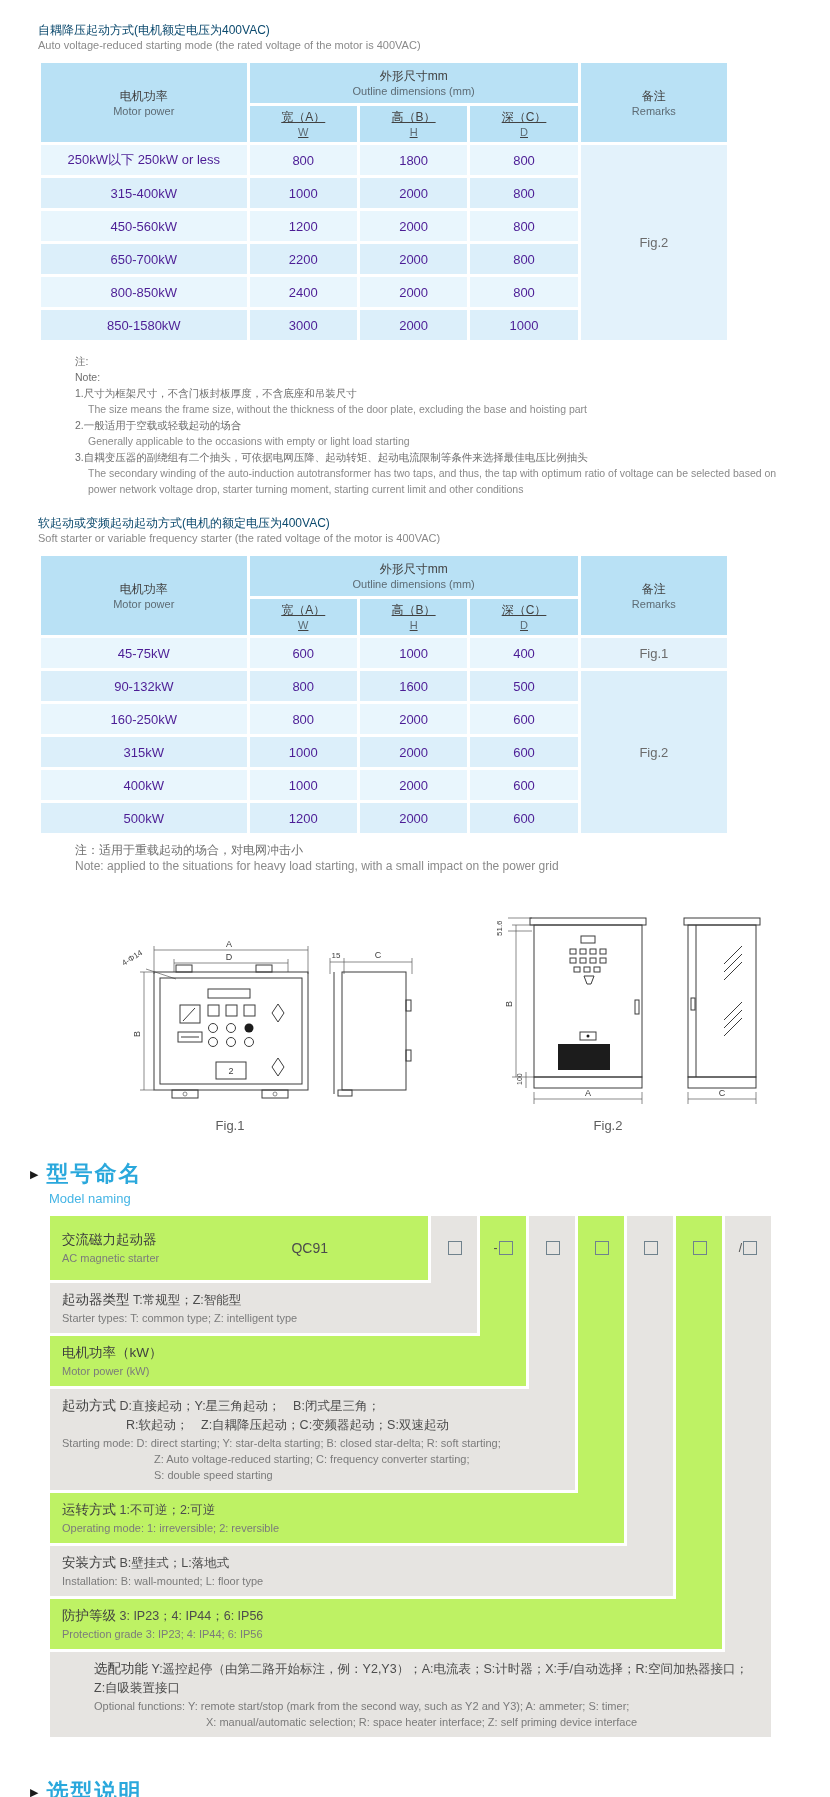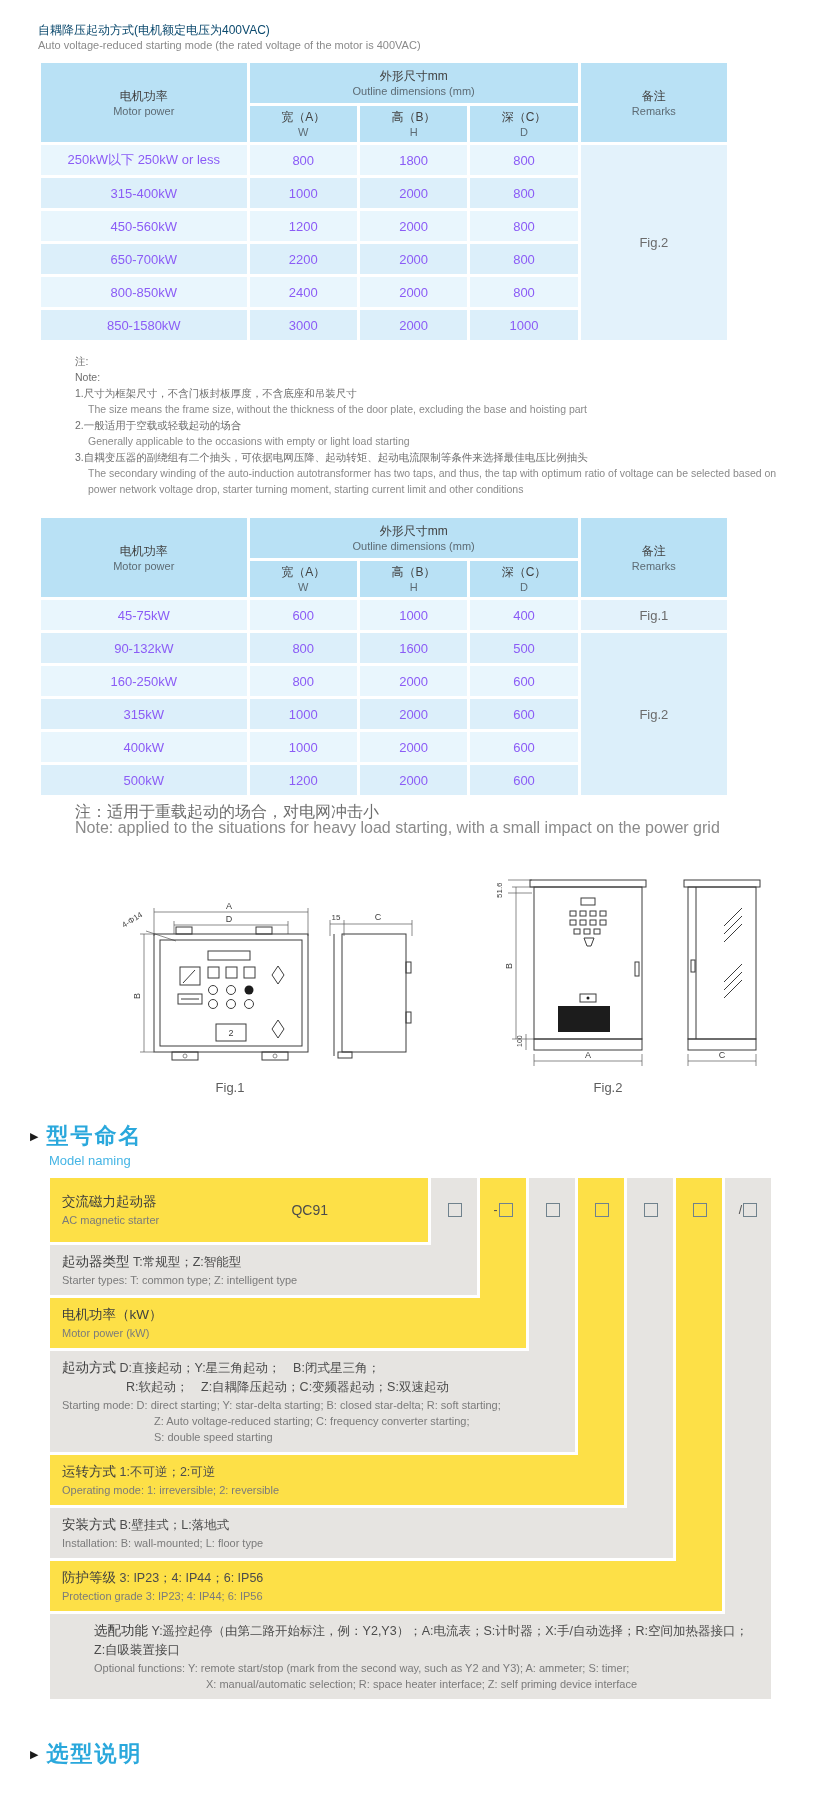--- a/index.html
+++ b/index.html
@@ -17,32 +17,32 @@
 
   
   table.dim{border-collapse:separate;border-spacing:3px;width:692px;table-layout:fixed;}
   table.dim col.c-power{width:201px;}
   table.dim col.c-dim{width:105px;}
   table.dim col.c-rem{width:143px;}
   table.dim th{background:#b9e1f5;font-weight:normal;color:#424242;vertical-align:middle;}
   table.dim th .cn{font-size:12px;line-height:16px;}
   table.dim th .en{font-size:11px;color:#5d6b74;line-height:14px;}
   table.dim th.group{padding:5px 2px;}
-  table.dim th.sub{padding:3px 2px;}
+  table.dim th.sub{padding:3px 2px;text-decoration:underline;}
   table.dim th.span2{padding:4px 2px;}
-  table.dim td{text-align:center;vertical-align:middle;font-size:13px;color:#8b5cf6;
+  table.dim td{text-align:center;vertical-align:middle;font-size:13px;color:#4c1d95;
     background:#e9f6fd;height:28px;padding:1px 2px;}
   table.dim tr.alt td{background:#dceffa;}
   table.dim td.remark{background:#e3f2fb;font-size:13px;color:#6b6b6b;}
   table.dim th,table.dim td{text-align:center;}
 
   
   .notes{margin:10px 0 18px 37px;font-size:10.5px;color:#6e6e6e;line-height:16px;}
   .notes .en{color:#8a8a8a;margin-left:13px;}
-  .note-single{margin:6px 0 28px 37px;font-size:16px;color:#6e6e6e;line-height:16px;}
+  .note-single{margin:6px 0 28px 37px;font-size:12px;color:#6e6e6e;line-height:16px;}
   .note-single .en{color:#8a8a8a;}
 
   
   .figures{display:flex;align-items:flex-end;margin:16px 0 6px 78px;gap:54px;}
   .figbox{text-align:center;}
   .figbox svg{display:block;}
   .figcap{font-size:13px;color:#5d5d5d;margin-top:4px;}
   .f1cap{padding-right:90px;}
   .f2cap{padding-right:60px;}
   svg .ln{stroke:#3c3c3c;stroke-width:1;fill:none;}
@@ -55,21 +55,21 @@
   .sec-head .cnrow{display:flex;align-items:center;gap:8px;}
   .sec-head .tri{font-size:11px;color:#1a1a1a;line-height:1;}
   .sec-head .cn{font-size:22px;color:#2aa8dc;font-weight:bold;letter-spacing:2px;}
   .sec-head .en{font-size:13px;color:#45b5e5;margin-left:19px;margin-top:2px;}
 
   
   .mn-grid{display:grid;grid-template-columns:378px repeat(7,46px);column-gap:3px;row-gap:3px;
     width:721px;margin-left:12px;}
   .stripe{z-index:0;}
   .gray{background:#e6e4e1;}
-  .blue{background:#fde047;}
+  .blue{background:#bef264;}
   .s1{grid-column:2;grid-row:1/3;}
   .s2{grid-column:3;grid-row:1/4;}
   .s3{grid-column:4;grid-row:1/5;}
   .s4{grid-column:5;grid-row:1/6;}
   .s5{grid-column:6;grid-row:1/7;}
   .s6{grid-column:7;grid-row:1/8;}
   .s7{grid-column:8;grid-row:1/9;}
   .band{z-index:1;padding:7px 12px;}
   .b1{grid-column:1;grid-row:1;display:flex;justify-content:space-between;align-items:center;min-height:50px;}
   .b2{grid-column:1/3;grid-row:2;}
@@ -191,20 +191,24 @@
     <div>
       <div>2.一般适用于空载或轻载起动的场合</div>
       <div class="en">Generally applicable to the occasions with empty or light load starting</div>
     </div>
     <div>
       <div>3.自耦变压器的副绕组有二个抽头，可依据电网压降、起动转矩、起动电流限制等条件来选择最佳电压比例抽头</div>
       <div class="en" style="width:690px;">The secondary winding of the auto-induction autotransformer has two taps, and thus, the tap with optimum ratio of voltage can be selected based on power network voltage drop, starter turning moment, starting current limit and other conditions</div>
     </div>
   </div>
 
+  <div class="tbl-title">
+    <div class="cn">软起动或变频起动起动方式(电机的额定电压为400VAC)</div>
+    <div class="en">Soft starter or variable frequency starter (the rated voltage of the motor is 400VAC)</div>
+  </div>
 
   <table class="dim">
     <colgroup>
         <col class="c-power">
         <col class="c-dim">
         <col class="c-dim">
         <col class="c-dim">
         <col class="c-rem">
       </colgroup>
     <thead>

